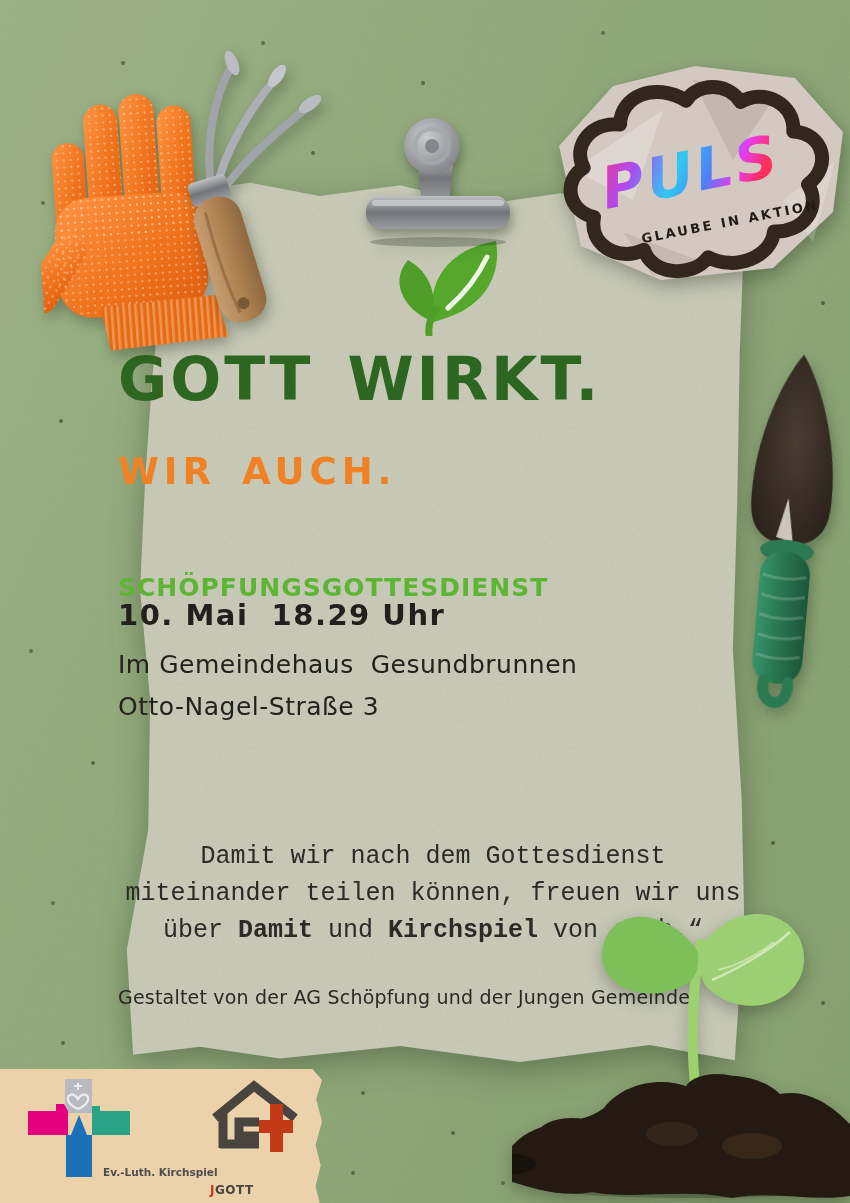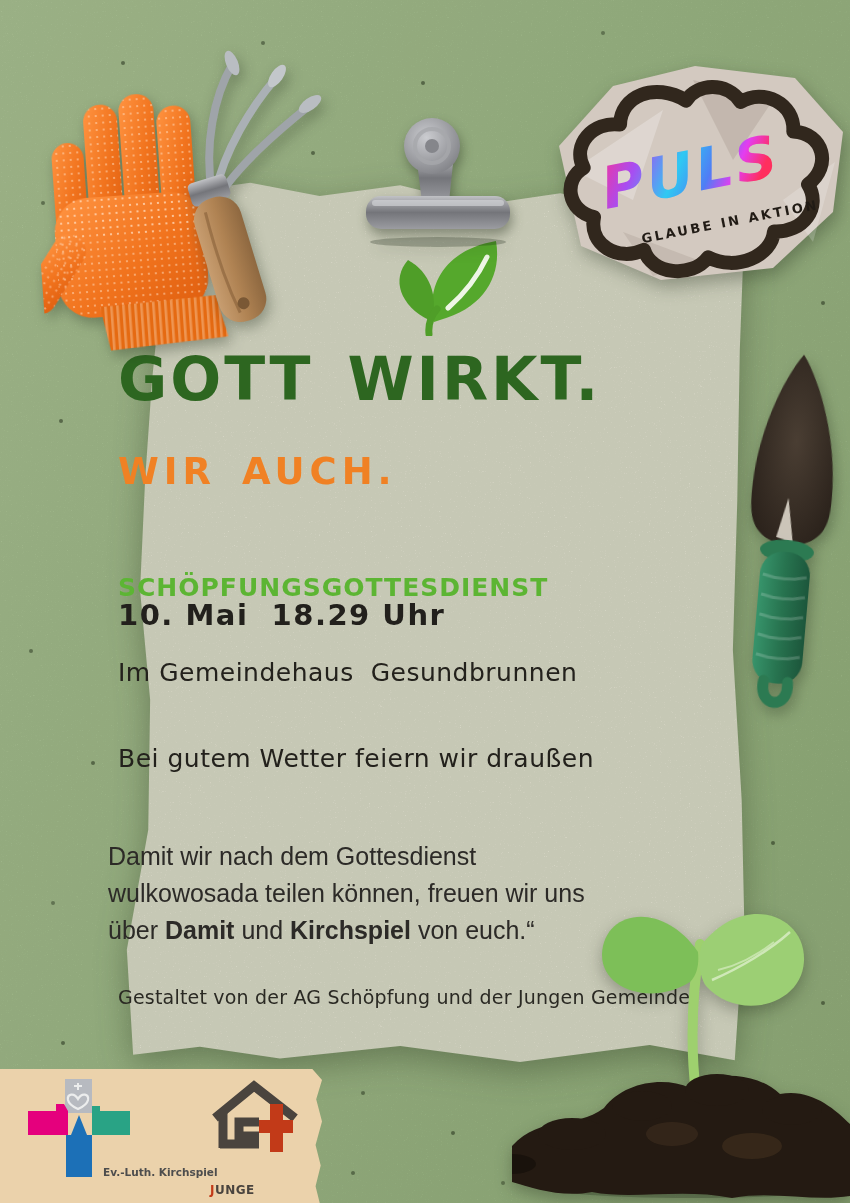--- a/index.html
+++ b/index.html
@@ -31,25 +31,25 @@
       84.4% 97.2%,63.8% 99.1%,44.8% 97.3%,25.7% 98.7%,13% 97.4%,2.4% 98.3%,
       1.4% 86.5%,4.8% 73%,5.1% 58.4%,3.5% 46.1%,4.3% 33.7%,5.4% 22.5%,6.7% 13.5%);}
   .paper-texture{position:absolute;inset:0;mix-blend-mode:multiply;opacity:.5;}
   
   .line{position:absolute;left:118px;width:630px;z-index:4;white-space:pre;color:var(--text-black,#22201c);}
   .headline1{top:344px;font-size:60px;font-weight:800;letter-spacing:3px;word-spacing:10px;color:var(--headline-green,#2d6620);}
   .headline2{top:450px;font-size:37px;font-weight:800;letter-spacing:5px;word-spacing:8px;color:var(--headline-orange,#f08124);}
   .subtitle{top:533px;font-size:25px;font-weight:700;letter-spacing:1px;color:var(--subtitle-green,#5cb533);margin-top:40px;}
   .datetime{top:598px;font-size:29px;font-weight:800;letter-spacing:1.5px;}
   .handline{font-size:25px;font-weight:400;letter-spacing:.5px;color:#23211c;}
-  .venue{top:650px;margin-top:8px;}
+  .venue{top:650px;}
   .street{top:692px;}
   .weather{top:744px;}
-  .msg{position:absolute;left:108px;width:630px;top:838px;z-index:4;
-    font-family:Liberation Sans, sans-serif;font-size:25px;line-height:37px;color:#2c2a27;}
+  .msg{position:absolute;left:118px;width:630px;top:838px;z-index:4;text-align:center;
+    font-family:Liberation Mono, monospace;font-size:25px;line-height:37px;color:#2c2a27;}
   .msg b{font-weight:700;}
   .credits{top:986px;font-size:19px;letter-spacing:.2px;color:#2a2923;font-weight:400;}
   
   .prop{position:absolute;pointer-events:none;}
   .sprout{left:368px;top:234px;z-index:4;}
   .glove{left:38px;top:76px;z-index:6;filter:drop-shadow(3px 6px 7px rgba(30,40,22,.35));transform:rotate(-4deg);}
   .rake{left:152px;top:50px;z-index:6;filter:drop-shadow(3px 6px 7px rgba(30,40,22,.35));}
   .clip{left:362px;top:108px;z-index:6;filter:drop-shadow(2px 6px 6px rgba(30,40,22,.4));}
   .puls{left:543px;top:50px;z-index:6;filter:drop-shadow(3px 7px 9px rgba(30,40,22,.35));}
   .trowel{left:726px;top:350px;z-index:5;filter:drop-shadow(3px 6px 7px rgba(30,40,22,.35));transform:rotate(5deg);}
@@ -140,25 +140,25 @@
     <path d="M80,74 C96,60 110,42 119,23" stroke="#eef6e6" stroke-width="5" fill="none" stroke-linecap="round"></path>
     <path d="M61,86 C32,72 23,45 40,26 C62,38 70,62 64,86 Z" fill="#4f9e28"></path>
     <path d="M61,100 C60,90 63,82 69,75" stroke="#4f9e28" stroke-width="7" fill="none" stroke-linecap="round"></path>
   </svg>
 
   <div class="line headline1">GOTT WIRKT.</div>
   <div class="line headline2">WIR AUCH.</div>
   <div class="line subtitle">SCHÖPFUNGSGOTTESDIENST</div>
   <div class="line datetime">10. Mai  18.29 Uhr</div>
   <div class="line handline venue">Im Gemeindehaus  Gesundbrunnen</div>
-  <div class="line handline weather">Bei gutem Wetter feiern wir draußen</div>
+  <div class="line handline street">Otto-Nagel-Straße 3</div>
 
   <div class="msg">
     <div>Damit wir nach dem Gottesdienst</div>
-    <div>wulkowosada teilen können, freuen wir uns</div>
+    <div>miteinander teilen können, freuen wir uns</div>
     <div><span>über </span><b>Damit</b><span> und </span><b>Kirchspiel</b><span> von euch.“</span></div>
   </div>
 
   <div class="line credits">Gestaltet von der AG Schöpfung und der Jungen Gemeinde.</div>
 
   <svg class="prop glove" width="210" height="285" viewBox="0 0 210 285">
     <defs>
       <g id="gloveShape">
         <rect x="18" y="62" width="32" height="100" rx="16"></rect>
         <rect x="52" y="26" width="34" height="134" rx="17"></rect>
@@ -262,18 +262,18 @@
       
     </div>
     <svg class="jg-logo" width="100" height="80" viewBox="0 0 100 80">
       <path d="M8,42 L47,10 L88,42" fill="none" style="stroke:var(--jg-gray,#4a443e)" stroke-width="9"></path>
       <path d="M16,36 V72 M13,68 H52" fill="none" style="stroke:var(--jg-gray,#4a443e)" stroke-width="9"></path>
       <path d="M52,46 H32 V60 H52" fill="none" style="stroke:var(--jg-gray,#4a443e)" stroke-width="9"></path>
       <rect x="63" y="28" width="13" height="48" style="fill:var(--jg-red,#c23a18)"></rect>
       <rect x="52" y="44" width="34" height="13" style="fill:var(--jg-red,#c23a18)"></rect>
     </svg>
     <div class="jg-text">
-      <div><span class="r">J</span><span>UNGE</span></div>
+      <div><span class="r">J</span><span>GOTT</span></div>
       
     </div>
   </div>
 
 </div>
 
 </body></html>

